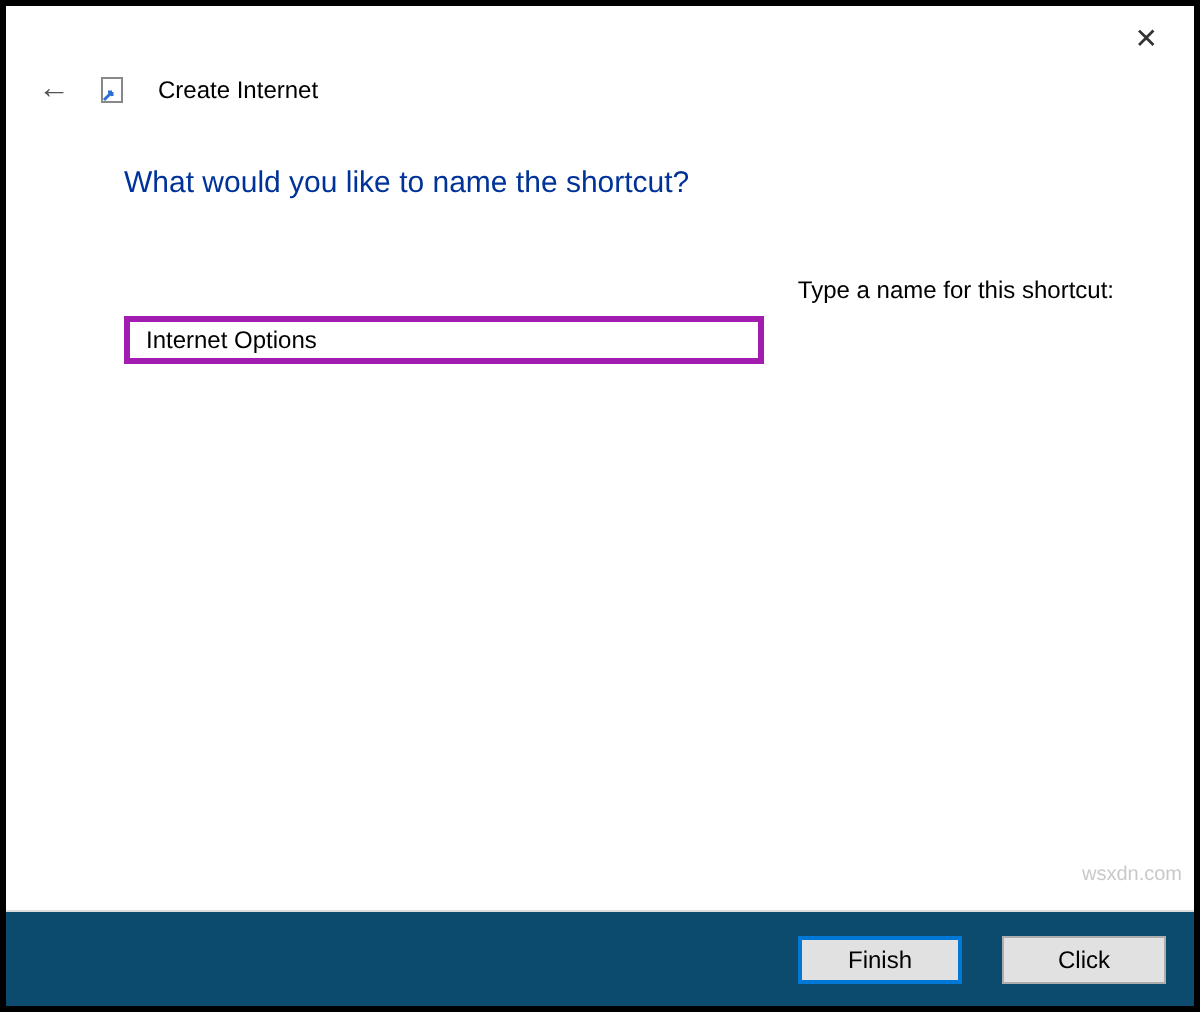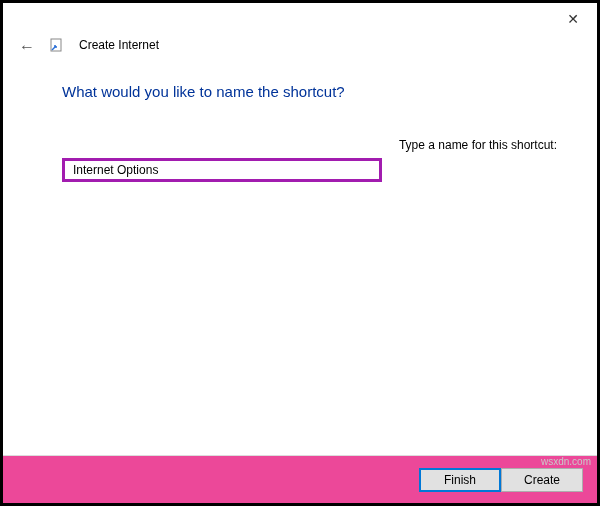--- a/index.html
+++ b/index.html
@@ -85,47 +85,47 @@
       margin-top: 40px;
       font-size: 12px;
       color: #000;
     }
     .footer {
       position: absolute;
       bottom: 0;
       left: 0;
       right: 0;
       height: 48px;
-      background: #ec4899;
+      background: #0c4a6e;
       border-top: 1px solid #dcdcdc;
       display: flex;
       justify-content: flex-end;
       align-items: center;
       padding: 0 14px;
-      gap: 0;
+      gap: 20px;
     }
     .btn {
       min-width: 82px;
       height: 24px;
       font-family: "Segoe UI", Tahoma, sans-serif;
       font-size: 12px;
       text-align: center;
       cursor: default;
     }
     .btn-primary {
       background: #e1e1e1;
       border: 2px solid #0078d7;
     }
     .btn-secondary {
       background: #e1e1e1;
       border: 1px solid #adadad;
     }
     .watermark {
       position: absolute;
-      bottom: 36px;
+      bottom: 60px;
       right: 6px;
       font-size: 10px;
       color: #c9c9c9;
     }
   </style>
 </head>
 <body>
 
 <div class="titlebar">
   <span class="close-x">✕</span>
@@ -146,16 +146,16 @@
 <div class="content">
   <h1 class="question-heading">What would you like to name the shortcut?</h1>
 
   <div class="field-label">Type a name for this shortcut:</div>
   <input type="text" class="text-input" value="Internet Options" style="">
 
 </div>
 
 <div class="footer">
   <button class="btn btn-primary">Finish</button>
-  <button class="btn btn-secondary">Create</button>
+  <button class="btn btn-secondary">Click</button>
 </div>
 
 <div class="watermark">wsxdn.com</div>
 
 </body></html>

